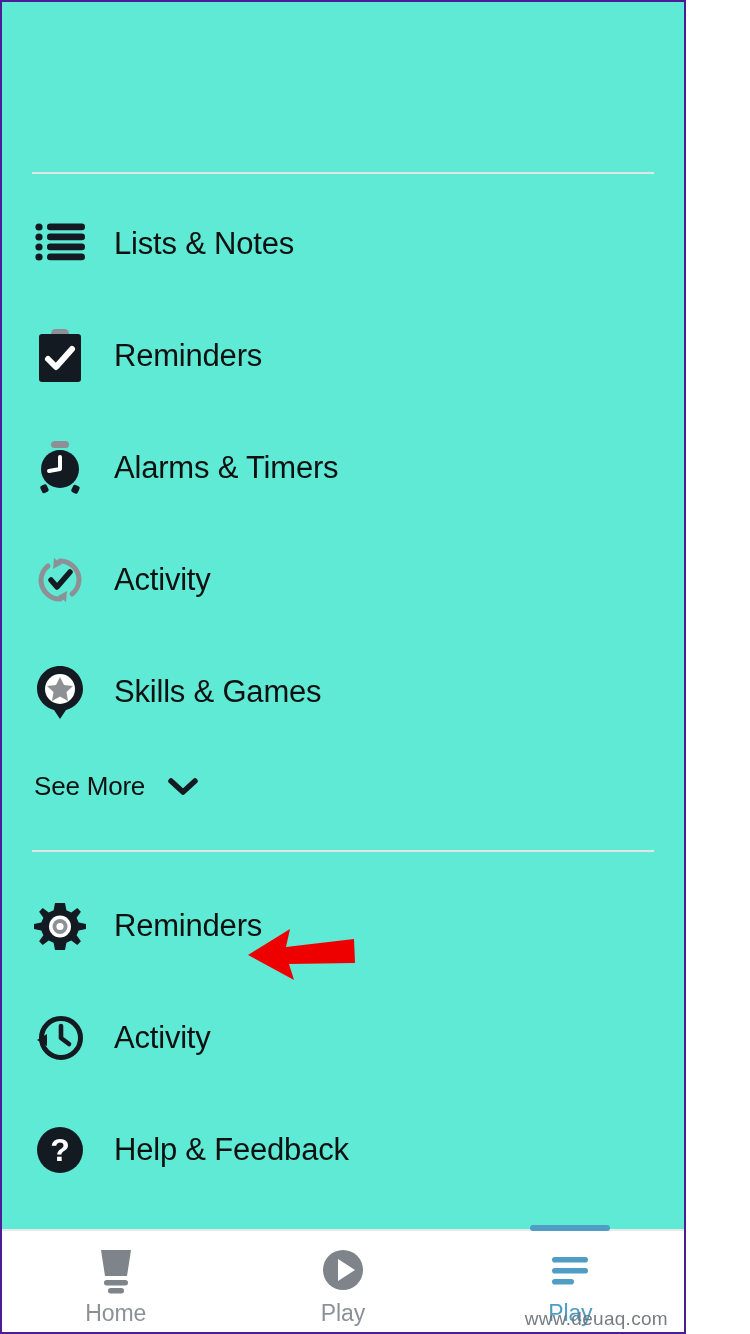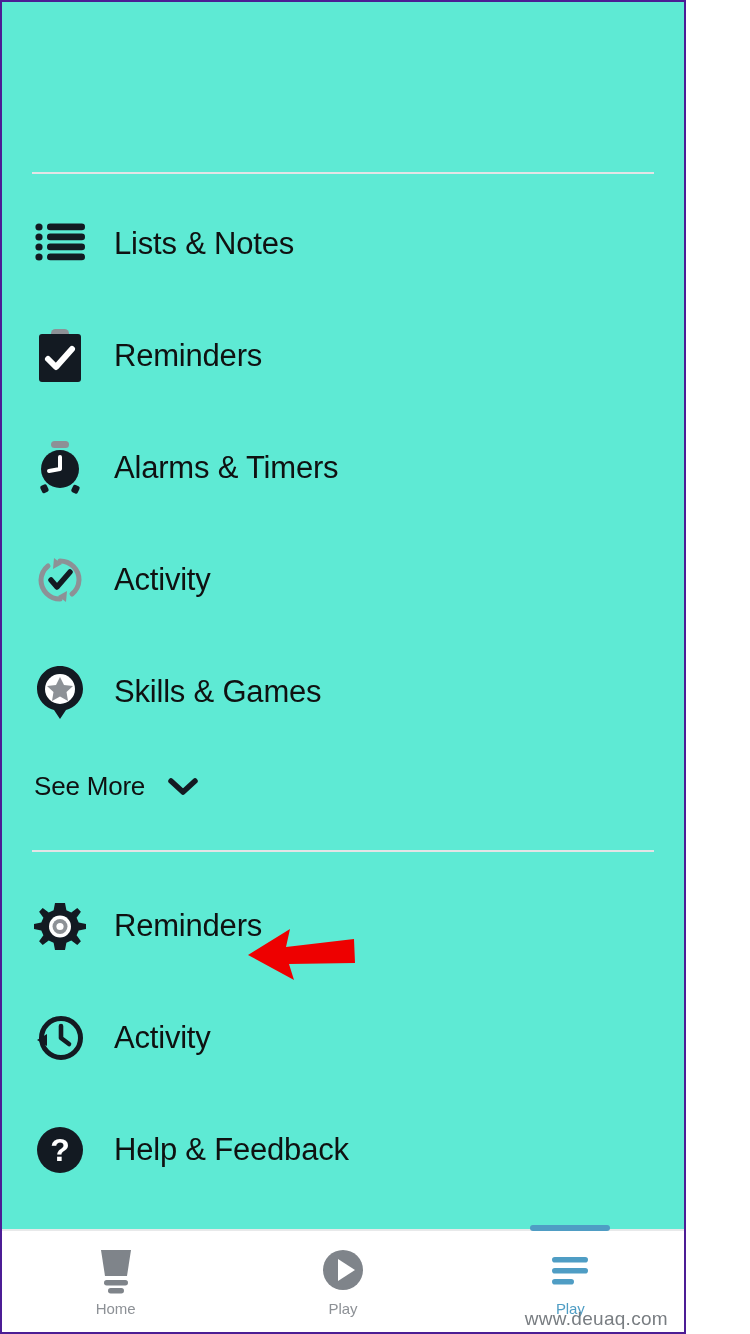--- a/index.html
+++ b/index.html
@@ -117,21 +117,21 @@
     position: relative;
     cursor: pointer;
   }
   .nav-icon {
     height: 52px;
     display: flex;
     align-items: center;
     justify-content: center;
   }
   .nav-label {
-    font-size: 15px;
+    font-size: 23px;
     color: #8d9196;
     margin-top: 4px;
     letter-spacing: -0.1px;
   }
   .nav-item.active .nav-label { color: #4f9dc4; }
   .active-indicator {
     position: absolute;
     top: -6px;
     left: 50%;
     transform: translateX(-50%);

